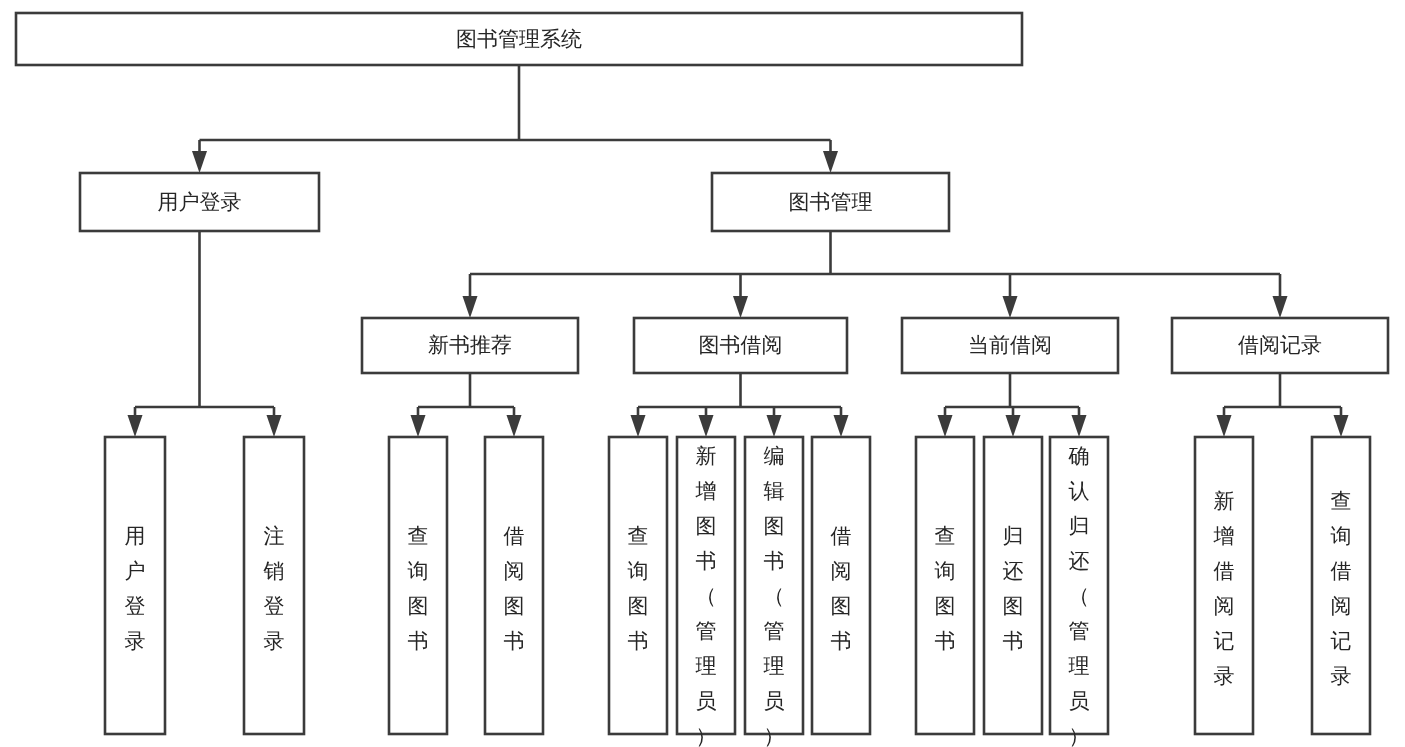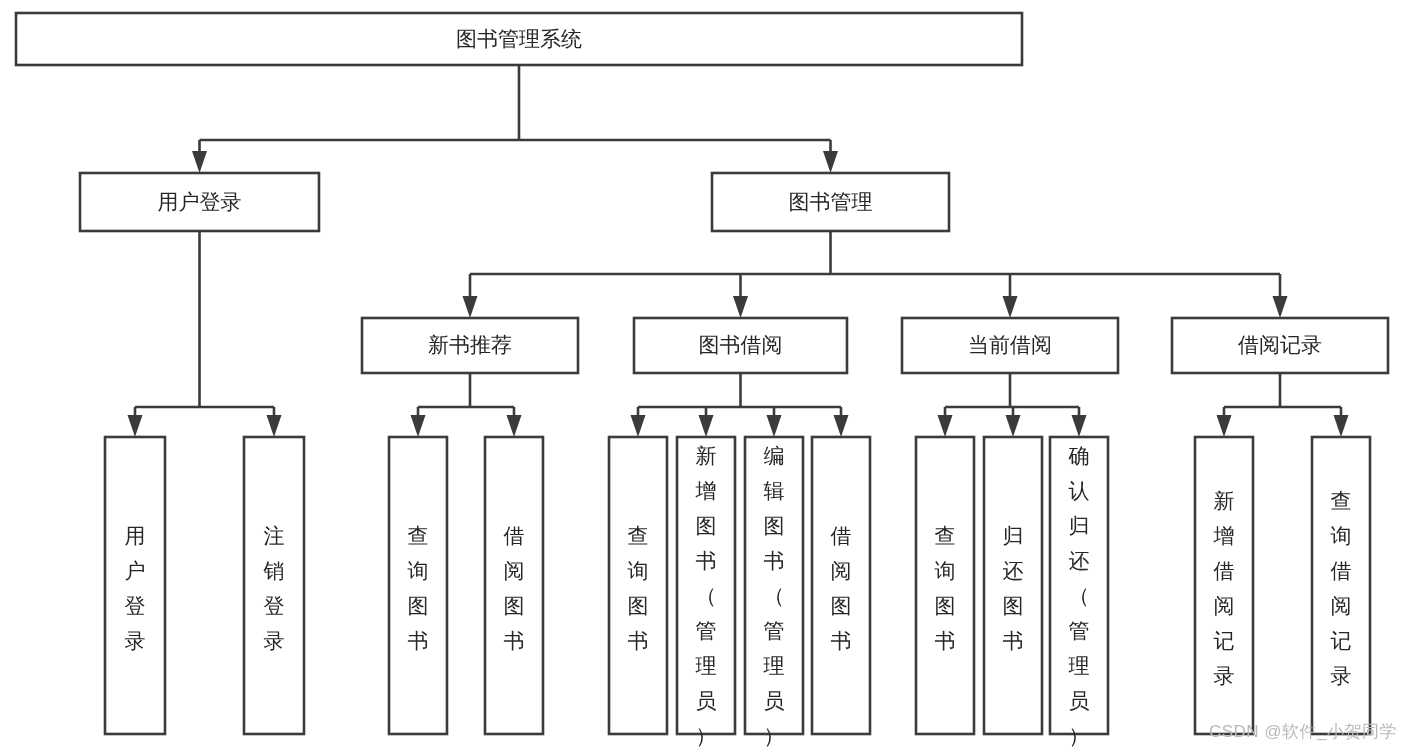--- a/index.html
+++ b/index.html
@@ -217,15 +217,14 @@
           <rect class="node-box" x="1195" y="437" width="58" height="297"></rect>
           <text class="node-label-vertical" x="1224"><tspan x="1224" y="507.8">新</tspan><tspan x="1224" y="542.8">增</tspan><tspan x="1224" y="577.8">借</tspan><tspan x="1224" y="612.8">阅</tspan><tspan x="1224" y="647.8">记</tspan><tspan x="1224" y="682.8">录</tspan></text>
         </g>
         <g>
           <rect class="node-box" x="1312" y="437" width="58" height="297"></rect>
           <text class="node-label-vertical" x="1341"><tspan x="1341" y="507.8">查</tspan><tspan x="1341" y="542.8">询</tspan><tspan x="1341" y="577.8">借</tspan><tspan x="1341" y="612.8">阅</tspan><tspan x="1341" y="647.8">记</tspan><tspan x="1341" y="682.8">录</tspan></text>
         </g>
       </g>
   </svg>
 
-  <div class="watermark">CSDN @软件_小贺同学</div>
 
 </div>
 
 </body></html>

